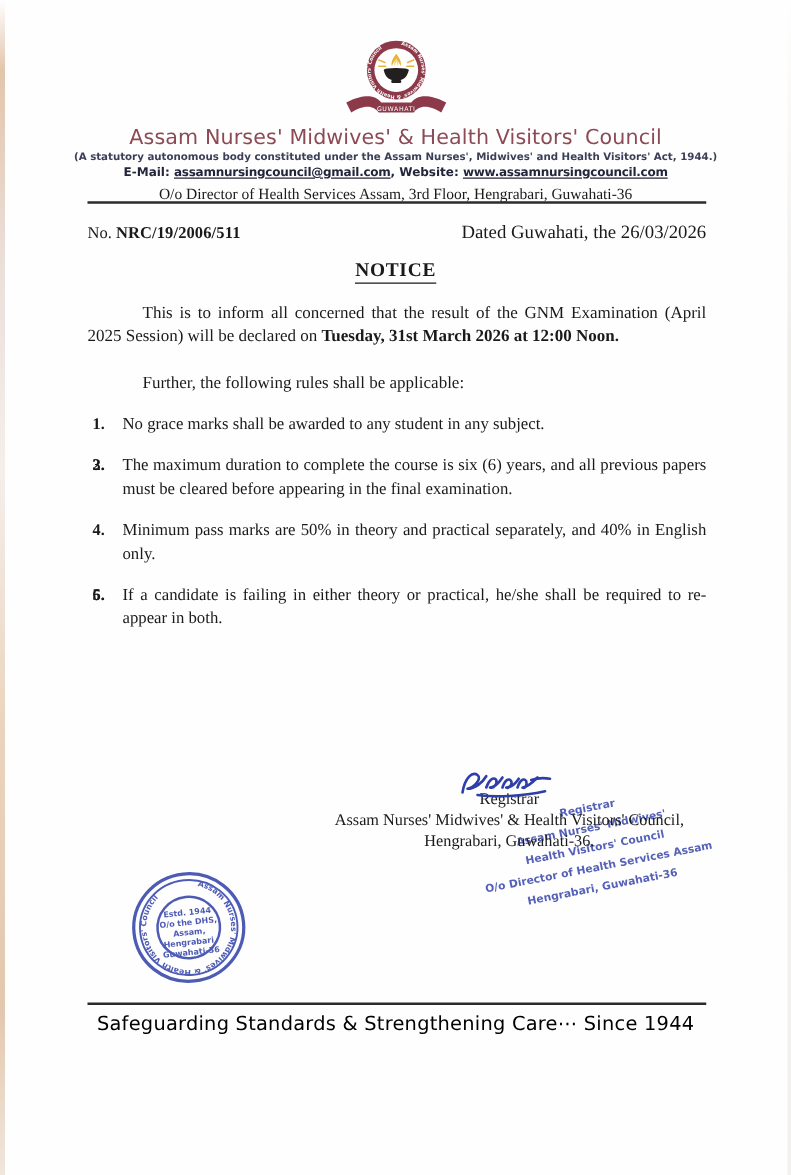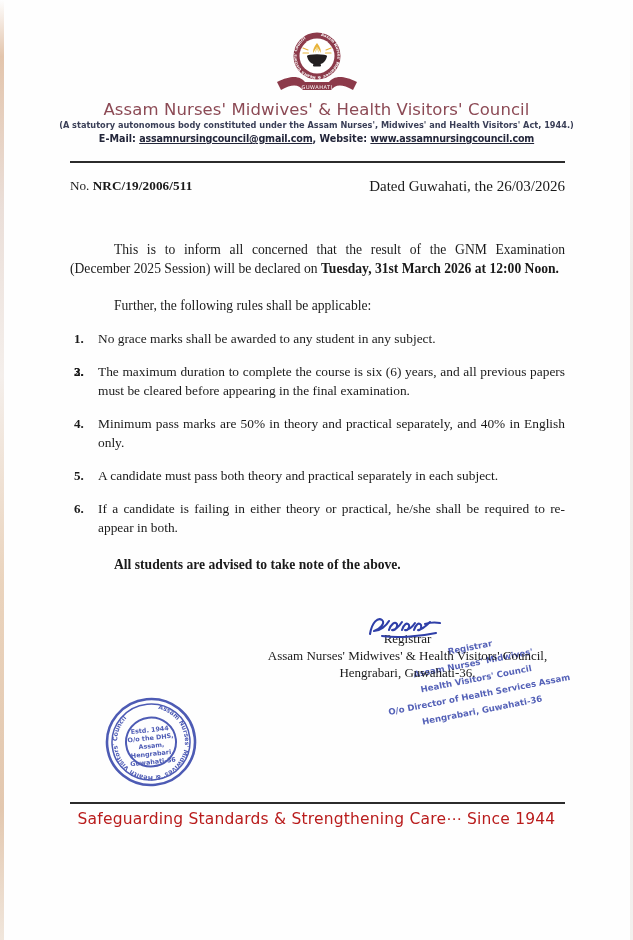--- a/index.html
+++ b/index.html
@@ -235,21 +235,21 @@
     top: 802px;
     border-top: 2.2px solid #2b2b2b;
   }
   .tagline {
     position: absolute;
     left: 0; right: 0;
     top: 810px;
     text-align: center;
     font-family: "DejaVu Sans", sans-serif;
     font-size: 15.5px;
-    color: #b91c1c;
+    color: #000000;
     letter-spacing: 0.2px;
     white-space: nowrap;
   }
 </style>
 </head>
 <body>
 
 <div class="page">
 
   <div class="scan-edge-left"></div>
@@ -295,36 +295,40 @@
 
     <div class="org-name">Assam Nurses' Midwives' &amp; Health Visitors' Council</div>
     <div class="org-sub">(A statutory autonomous body constituted under the Assam Nurses', Midwives' and Health Visitors' Act, 1944.)</div>
 
     <div class="org-contact">
       <span>E-Mail:</span>
       <span class="lnk">assamnursingcouncil@gmail.com</span><span>, </span><span>Website:</span>
       <span class="lnk">www.assamnursingcouncil.com</span>
     </div>
 
+    <div class="org-addr">O/o Director of Health Services Assam, 3rd Floor, Hengrabari, Guwahati-36</div>
   </div>
 
   <div class="rule-top"></div>
 
   <div class="ref-row">
     <div class="ref-no">
       <span class="ref-label">No.</span>
       <span class="ref-value">NRC/19/2006/511</span>
     </div>
     <div class="ref-date">Dated Guwahati, the 26/03/2026</div>
   </div>
 
+  <div class="notice-title">
+    <span>NOTICE</span>
+  </div>
 
   <div class="body-block">
 
-    <p class="intro"><span>This is to inform all concerned that the result of the GNM Examination (December 2025 Session) will be declared on </span><b>Tuesday, 31st March 2026 at 12:00 Noon.</b></p>
+    <p class="intro"><span>This is to inform all concerned that the result of the GNM Examination (April 2025 Session) will be declared on </span><b>Tuesday, 31st March 2026 at 12:00 Noon.</b></p>
 
     <p class="further">Further, the following rules shall be applicable:</p>
 
     <ol class="rules">
       <li>
         <span class="num">1.</span>
         <span>No grace marks shall be awarded to any student in any subject.</span>
       </li>
       <li>
         <span class="num">2.</span>
@@ -332,29 +336,27 @@
       <li>
         <span class="num">3.</span>
         <span>The maximum duration to complete the course is six (6) years, and all previous papers must be cleared before appearing in the final examination.</span>
       </li>
       <li>
         <span class="num">4.</span>
         <span>Minimum pass marks are 50% in theory and practical separately, and 40% in English only.</span>
       </li>
       <li>
         <span class="num">5.</span>
-        <span>A candidate must pass both theory and practical separately in each subject.</span>
       </li>
       <li>
         <span class="num">6.</span>
         <span>If a candidate is failing in either theory or practical, he/she shall be required to re-appear in both.</span>
       </li>
     </ol>
 
-    <div class="closing">All students are advised to take note of the above.</div>
   </div>
 
   <div class="sig-scribble">
     <svg width="90" height="32" viewBox="0 0 90 32" aria-hidden="true">
       <g fill="none" stroke="#2f3fa8" stroke-width="2.1" stroke-linecap="round" stroke-linejoin="round">
         <path d="M8 22 C10 10, 16 5, 20 8 C24 11, 17 18, 12 19 C18 19, 24 14, 27 9"></path>
         <path d="M27 18 C29 12, 33 9, 35 12 C36 15, 33 19, 30 18 C34 18, 38 13, 40 10"></path>
         <path d="M40 18 C42 12, 45 10, 47 13 C48 16, 45 19, 43 18 C47 18, 51 14, 53 11"></path>
         <path d="M52 18 C54 12, 57 10, 59 13 C60 16, 58 19, 56 18 C60 18, 65 13, 68 10"></path>
         <path d="M63 12 C66 11, 72 10, 78 11"></path>

